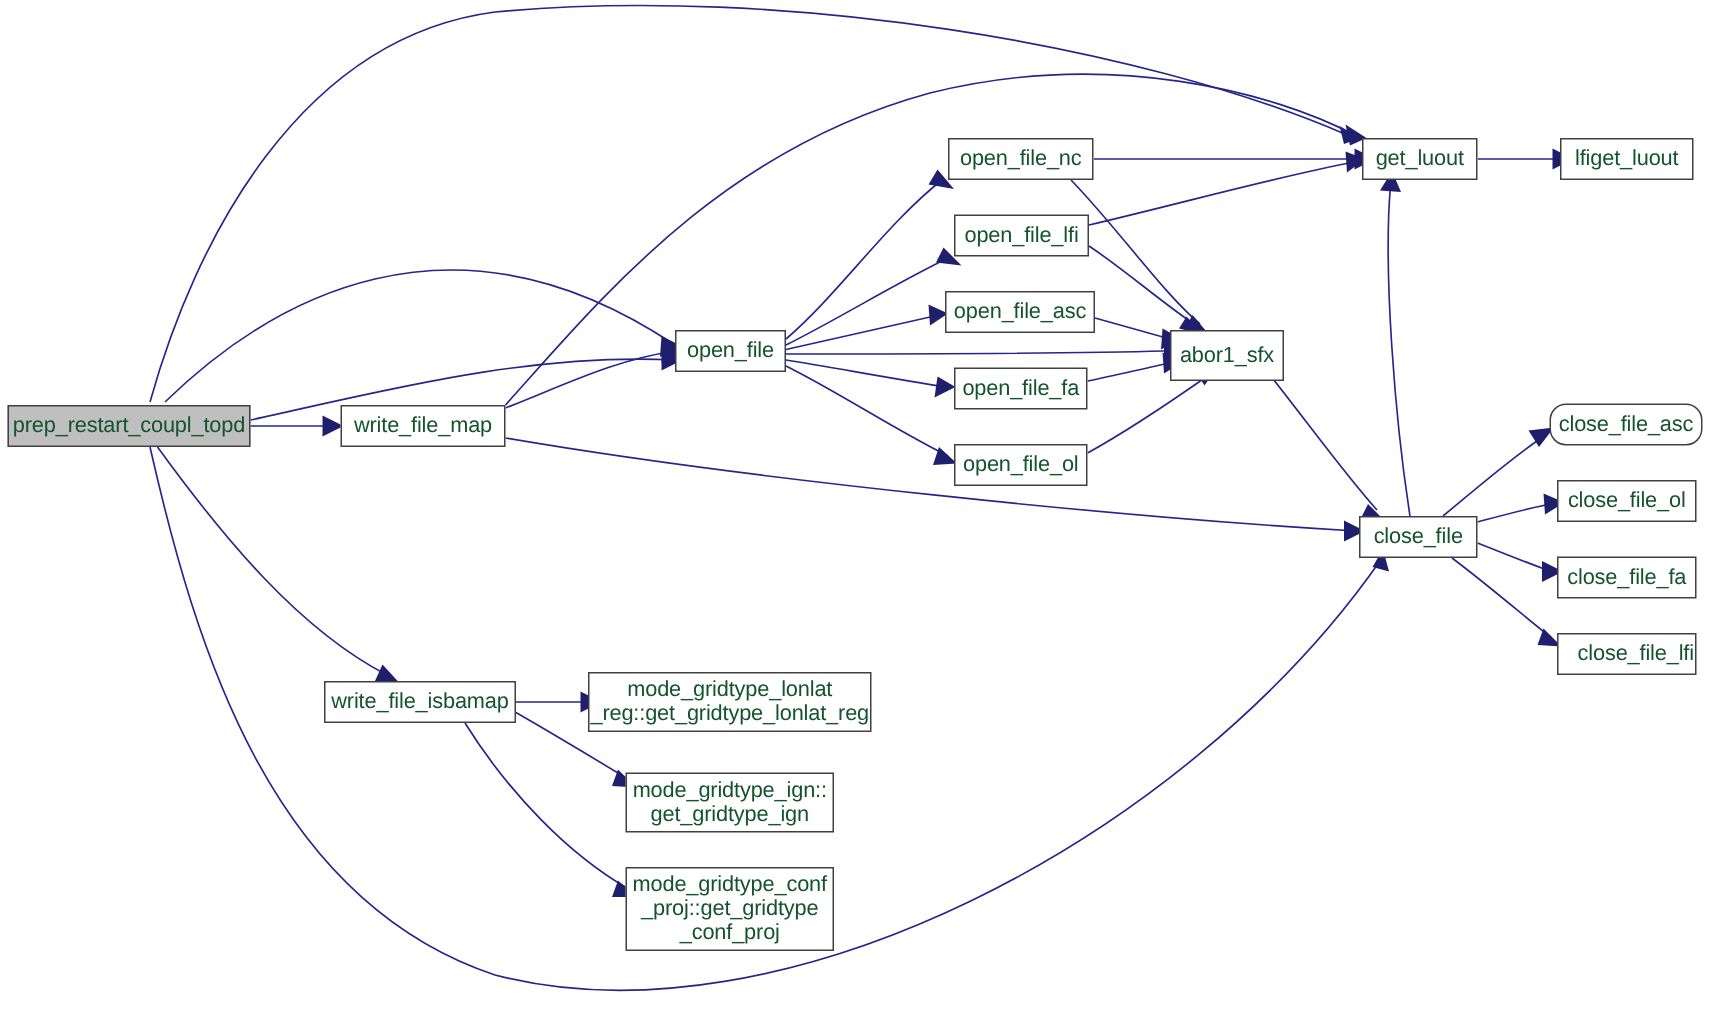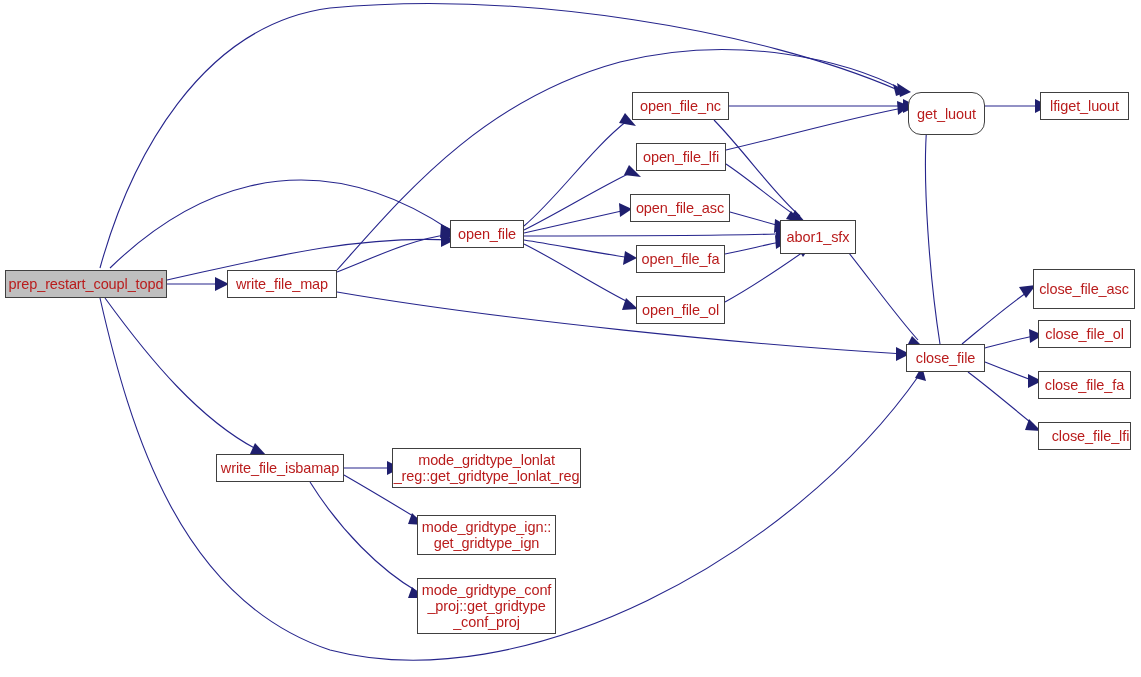--- a/index.html
+++ b/index.html
@@ -24,21 +24,21 @@
   }
   .gnode {
     position: absolute;
     box-sizing: border-box;
     border: 1px solid #404040;
     background: #ffffff;
     display: flex;
     align-items: center;
     justify-content: center;
     text-align: center;
-    color: #b91c1c;
+    color: #14532d;
     font-size: 14.5px;
     line-height: 16px;
     letter-spacing: -0.1px;
     white-space: pre-line;
     z-index: 5;
   }
   .gnode.root {
     background: #bfbfbf;
   }
   .gnode .lbl {
@@ -197,24 +197,24 @@
   <div id="node-layer">
       <div class="gnode root" style="left: 5px; top: 270px; width: 162px; height: 28px;"><span class="lbl">prep_restart_coupl_topd</span></div>
       <div class="gnode" style="left: 227px; top: 270px; width: 110px; height: 28px;"><span class="lbl">write_file_map</span></div>
       <div class="gnode" style="left: 450px; top: 220px; width: 74px; height: 28px;"><span class="lbl">open_file</span></div>
       <div class="gnode" style="left: 632px; top: 92px; width: 97px; height: 28px;"><span class="lbl">open_file_nc</span></div>
       <div class="gnode" style="left: 636px; top: 143px; width: 90px; height: 28px;"><span class="lbl">open_file_lfi</span></div>
       <div class="gnode" style="left: 630px; top: 194px; width: 100px; height: 28px;"><span class="lbl">open_file_asc</span></div>
       <div class="gnode" style="left: 636px; top: 245px; width: 89px; height: 28px;"><span class="lbl">open_file_fa</span></div>
       <div class="gnode" style="left: 636px; top: 296px; width: 89px; height: 28px;"><span class="lbl">open_file_ol</span></div>
       <div class="gnode" style="left: 780px; top: 220px; width: 76px; height: 34px;"><span class="lbl">abor1_sfx</span></div>
-      <div class="gnode" style="left: 908px; top: 92px; width: 77px; height: 43px; border-radius: 13px;"><span class="lbl">get_luout</span></div>
+      <div class="gnode" style="left: 908px; top: 92px; width: 77px; height: 28px;"><span class="lbl">get_luout</span></div>
       <div class="gnode" style="left: 1040px; top: 92px; width: 89px; height: 28px;"><span class="lbl">lfiget_luout</span></div>
       <div class="gnode" style="left: 906px; top: 344px; width: 79px; height: 28px;"><span class="lbl">close_file</span></div>
-      <div class="gnode" style="left: 1033px; top: 269px; width: 102px; height: 40px;"><span class="lbl">close_file_asc</span></div>
+      <div class="gnode" style="left: 1033px; top: 269px; width: 102px; height: 28px; border-radius: 11px;"><span class="lbl">close_file_asc</span></div>
       <div class="gnode" style="left: 1038px; top: 320px; width: 93px; height: 28px;"><span class="lbl">close_file_ol</span></div>
       <div class="gnode" style="left: 1038px; top: 371px; width: 93px; height: 28px;"><span class="lbl">close_file_fa</span></div>
       <div class="gnode" style="left: 1038px; top: 422px; width: 93px; height: 28px; padding-left: 12px;"><span class="lbl">close_file_lfi</span></div>
       <div class="gnode" style="left: 216px; top: 454px; width: 128px; height: 28px;"><span class="lbl">write_file_isbamap</span></div>
       <div class="gnode" style="left: 392px; top: 448px; width: 189px; height: 40px;"><span class="lbl">mode_gridtype_lonlat
 _reg::get_gridtype_lonlat_reg</span></div>
       <div class="gnode" style="left: 417px; top: 515px; width: 139px; height: 40px;"><span class="lbl">mode_gridtype_ign::
 get_gridtype_ign</span></div>
       <div class="gnode" style="left: 417px; top: 578px; width: 139px; height: 56px;"><span class="lbl">mode_gridtype_conf
 _proj::get_gridtype

